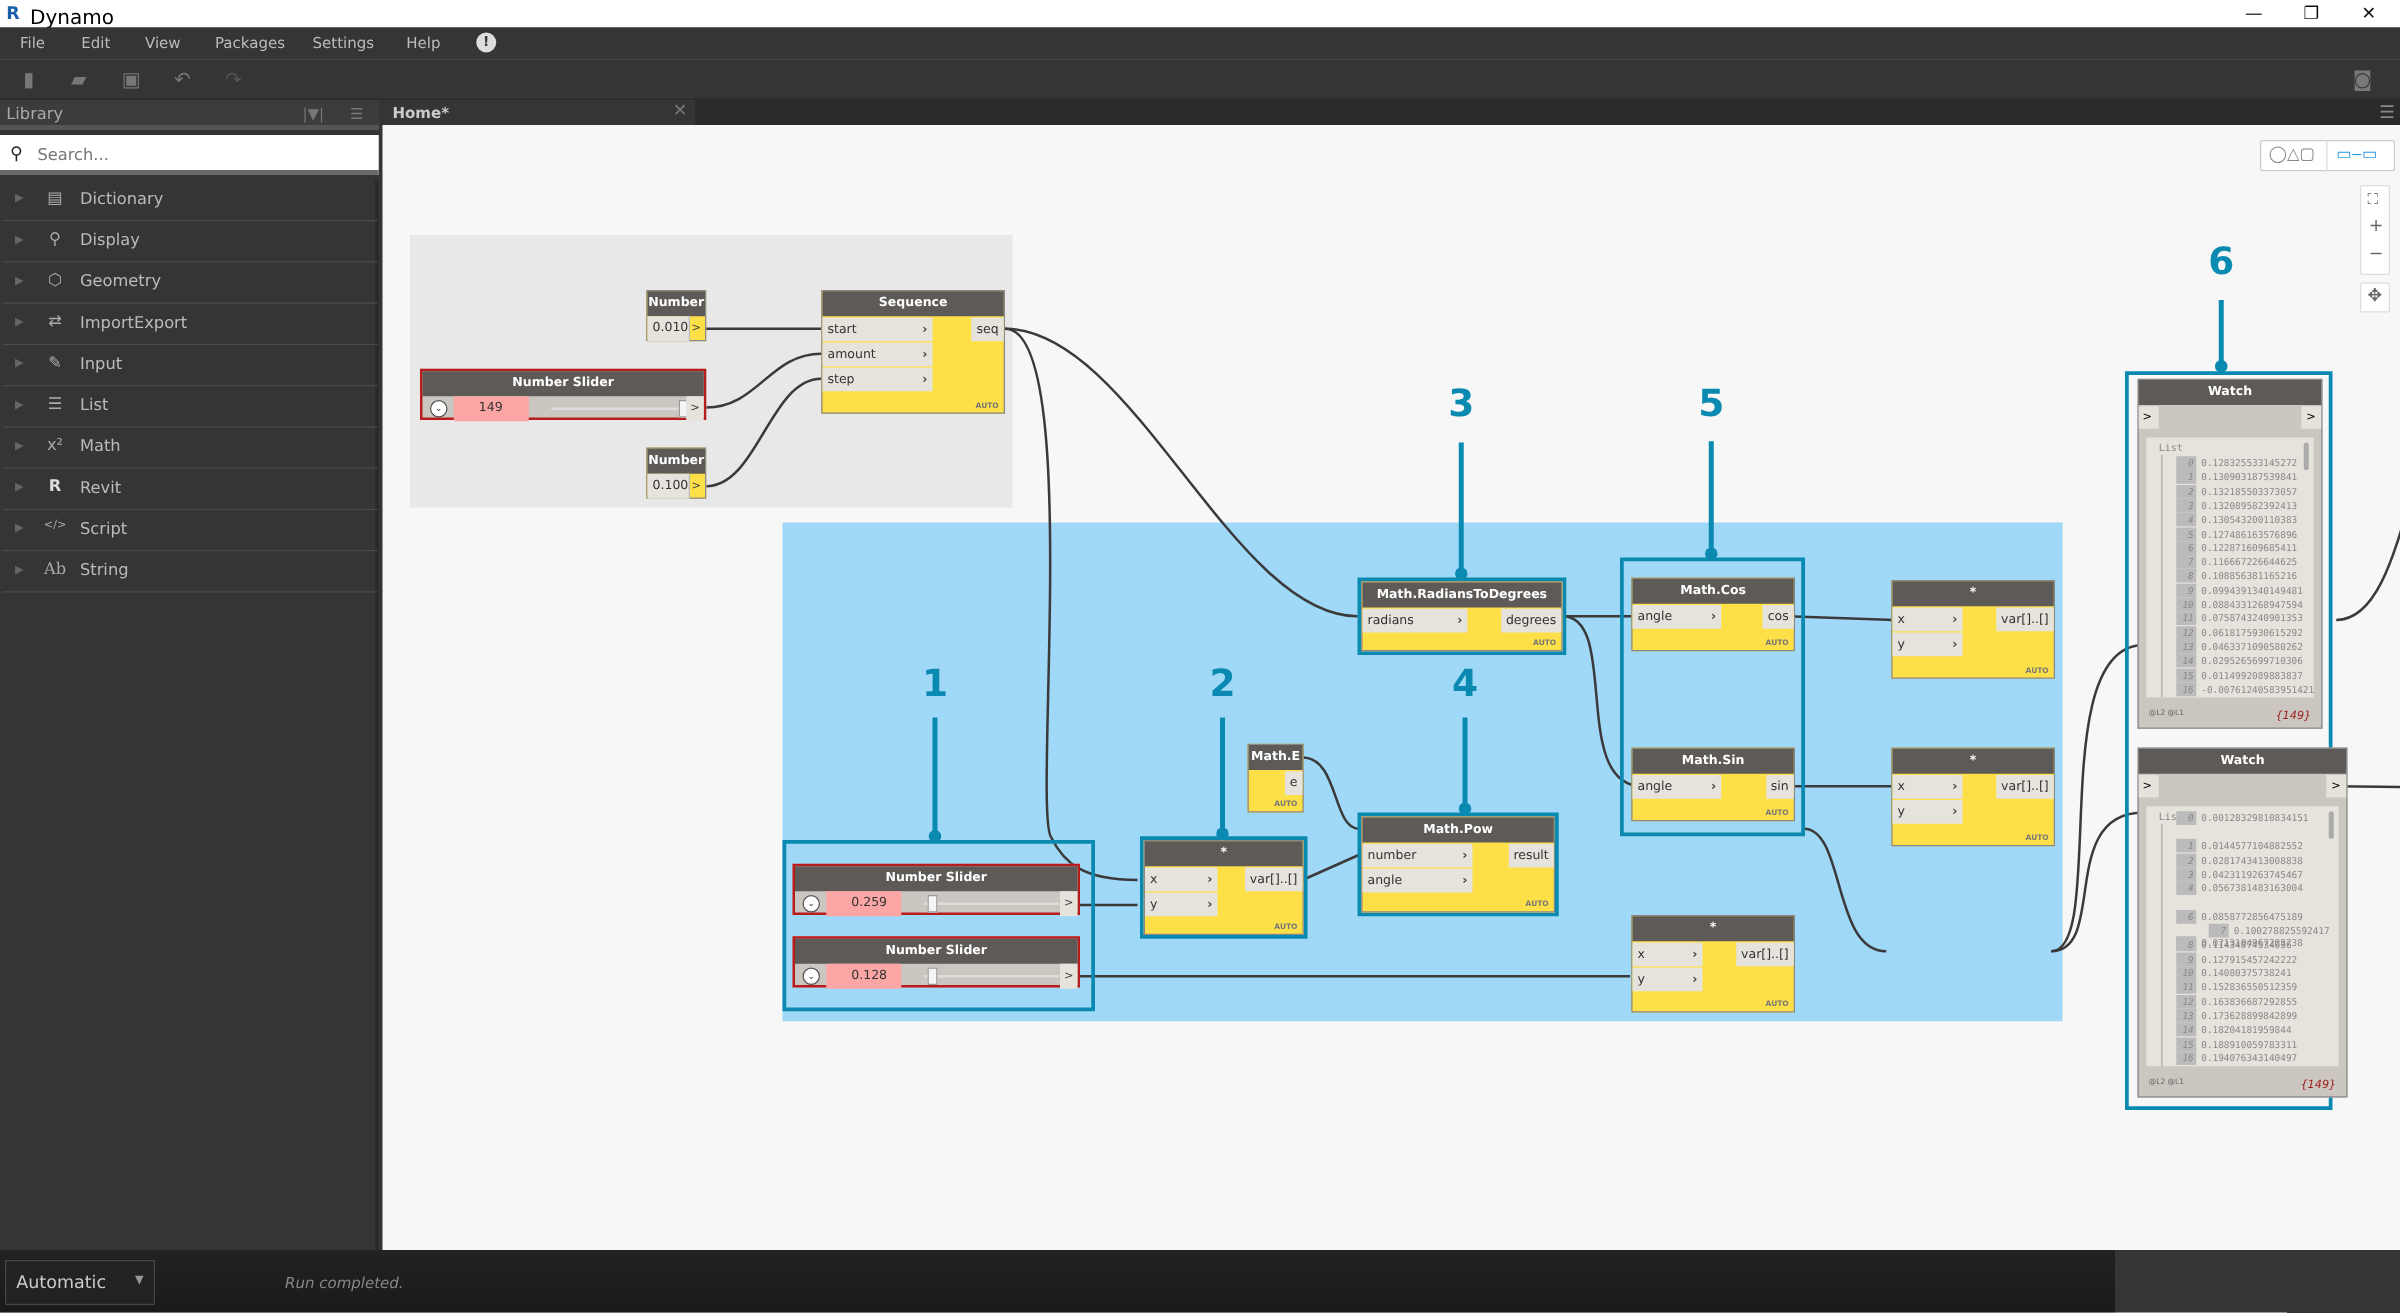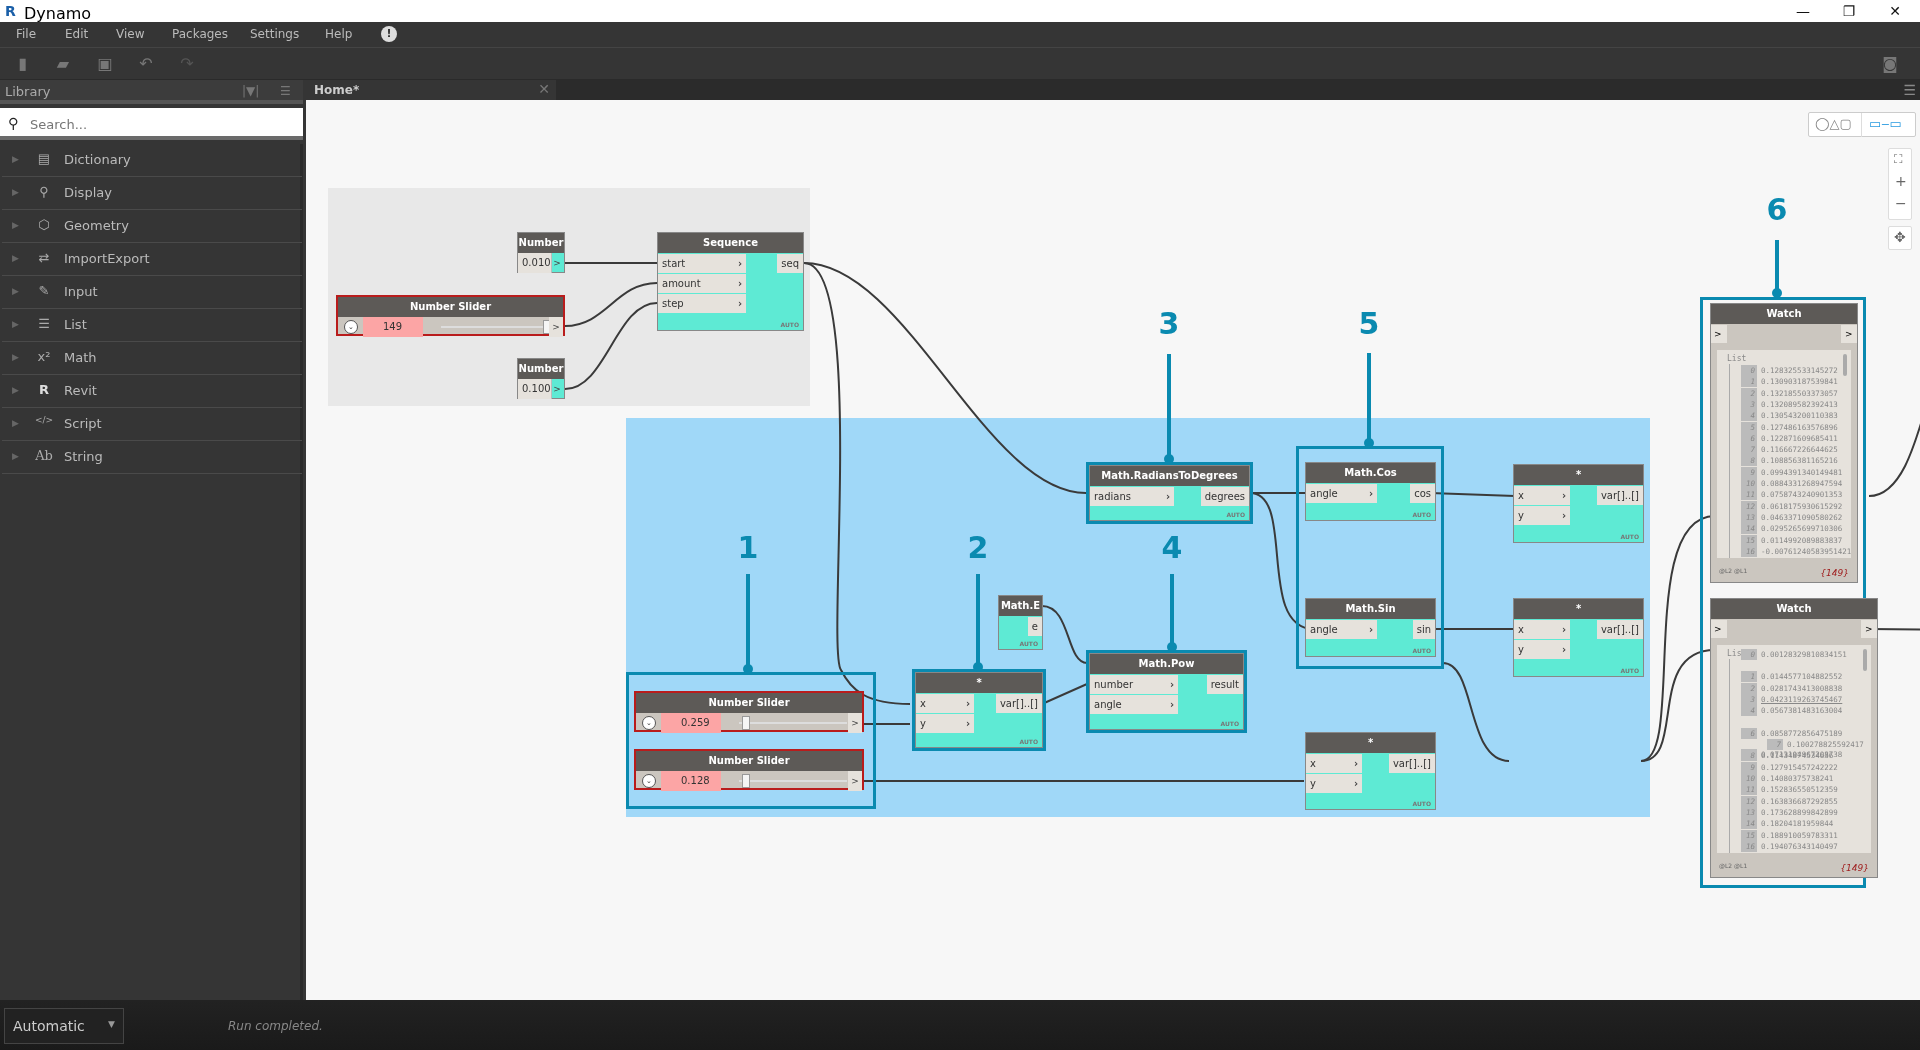--- a/index.html
+++ b/index.html
@@ -23,28 +23,28 @@
 .libitem{position:absolute;left:2px;width:300px;height:33px;border-bottom:1px solid #4a4a4a;color:#bbb;font-size:13px}
 .libitem .arr{position:absolute;left:10px;top:10px;font-size:9px;color:#666}
 .libitem .ic{position:absolute;left:33px;top:7px;width:18px;text-align:center;color:#aaa;font-size:13px}
 .libitem .tx{position:absolute;left:62px;top:8px}
 #tabbar{left:306px;top:80px;width:1614px;height:20px;background:#2b2b2b}
 #tab{left:0;top:0;width:250px;height:20px;background:#353535;color:#ccc;font-size:12px}
 #tab .t{left:8px;top:3px;font-weight:bold}
 #tab .x{right:6px;top:1px;color:#777;font-size:14px}
 #tabbar .menuic{right:4px;top:2px;color:#888;font-size:14px}
 #canvas{left:306px;top:100px;width:1614px;height:900px;background:#f7f7f7;overflow:hidden}
-#statusbar{left:0;top:1000px;width:1920px;height:50px;background:linear-gradient(#222,#1a1a1a)}
+#statusbar{left:0;top:1000px;width:1692px;height:50px;background:linear-gradient(#222,#1a1a1a)}
 #runmode{left:4px;top:8px;width:120px;height:36px;border:1px solid #444;background:#222;color:#ccc;font-size:14px}
 #runmode .v{left:8px;top:9px}
 #runmode .dd{right:8px;top:10px;color:#999;font-size:9px}
 #runstatus{left:228px;top:19px;color:#888;font-style:italic;font-size:12px}
 
 .group{position:absolute}
-.node{position:absolute;background:#5eead4;border:1px solid #888;font-size:10px;color:#333}
+.node{position:absolute;background:#fde047;border:1px solid #888;font-size:10px;color:#333}
 .node .hd{height:20px;background:#5d5a57;color:#fff;font-weight:bold;text-align:center;line-height:20px;font-size:10px;white-space:nowrap}
 .port{position:absolute;height:19px;background:#e6e2dc;line-height:19px;padding-left:4px;font-size:10px;color:#333}
 .port .chev{position:absolute;right:4px;top:0;font-weight:bold;color:#444}
 .oport{position:absolute;height:19px;background:#e6e2dc;line-height:19px;padding:0 4px;font-size:10px;color:#333;right:0}
 .auto{position:absolute;right:4px;bottom:2px;font-size:6px;color:#777;font-weight:bold}
 .numval{position:absolute;top:20px;left:0;height:20px;background:#e6e2dc;line-height:20px;padding-left:4px;font-size:10px;color:#333;border-right:1px solid #bbb}
 .numarr{position:absolute;top:20px;right:0;width:14px;height:20px;line-height:20px;text-align:center;color:#444;font-size:9px}
 .callout{position:absolute;color:#0a8ab0;font-weight:bold;font-size:30px;font-family:"DejaVu Sans",sans-serif;text-align:center;width:40px}
 .stem{position:absolute;width:4px;background:#0a8ab0}
 .dot{position:absolute;width:10px;height:10px;border-radius:50%;background:#0a8ab0}
@@ -349,21 +349,21 @@
     <div class="hd">Watch</div>
     <div class="inp">&gt;</div>
     <div class="outp">&gt;</div>
     <div class="body" id="w2body">
       <div class="lst">List</div>
       <div class="vline"></div>
       <div class="sb"></div>
     <div class="row" style="top: 4px;"><span class="idx">0</span><span>0.00128329810834151</span></div>
         <div class="row" style="top: 26.3px;"><span class="idx">1</span><span>0.0144577104882552</span></div>
         <div class="row" style="top: 37.6px;"><span class="idx">2</span><span>0.0281743413008838</span></div>
-        <div class="row" style="top: 48.9px; text-decoration: underline;"><span class="idx">3</span><span>0.0423119263745467</span></div>
+        <div class="row" style="top: 48.9px;"><span class="idx">3</span><span>0.0423119263745467</span></div>
         <div class="row" style="top: 60.2px;"><span class="idx">4</span><span>0.0567381483163004</span></div>
         <div class="row" style="top: 71.5px; margin-top: 32px;"><span class="idx">5</span><span>0.0713104967208738</span></div>
         <div class="row" style="top: 82.8px;"><span class="idx">6</span><span>0.0858772856475189</span></div>
         <div class="row" style="top: 94.1px; padding-left: 26px;"><span class="idx">7</span><span>0.100278825592417</span></div>
         <div class="row" style="top: 105.4px;"><span class="idx">8</span><span>0.11434874534636</span></div>
         <div class="row" style="top: 116.7px;"><span class="idx">9</span><span>0.127915457242222</span></div>
         <div class="row" style="top: 128px;"><span class="idx">10</span><span>0.14080375738241</span></div>
         <div class="row" style="top: 139.3px;"><span class="idx">11</span><span>0.152836550512359</span></div>
         <div class="row" style="top: 150.6px;"><span class="idx">12</span><span>0.163836687292855</span></div>
         <div class="row" style="top: 161.9px;"><span class="idx">13</span><span>0.173628899842899</span></div>

